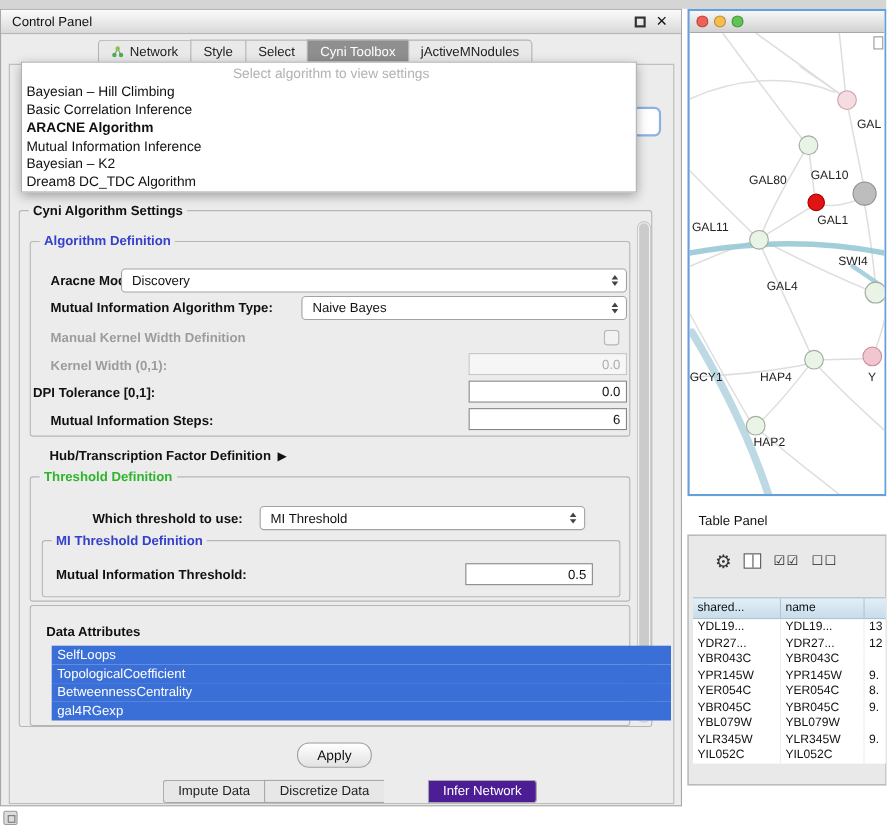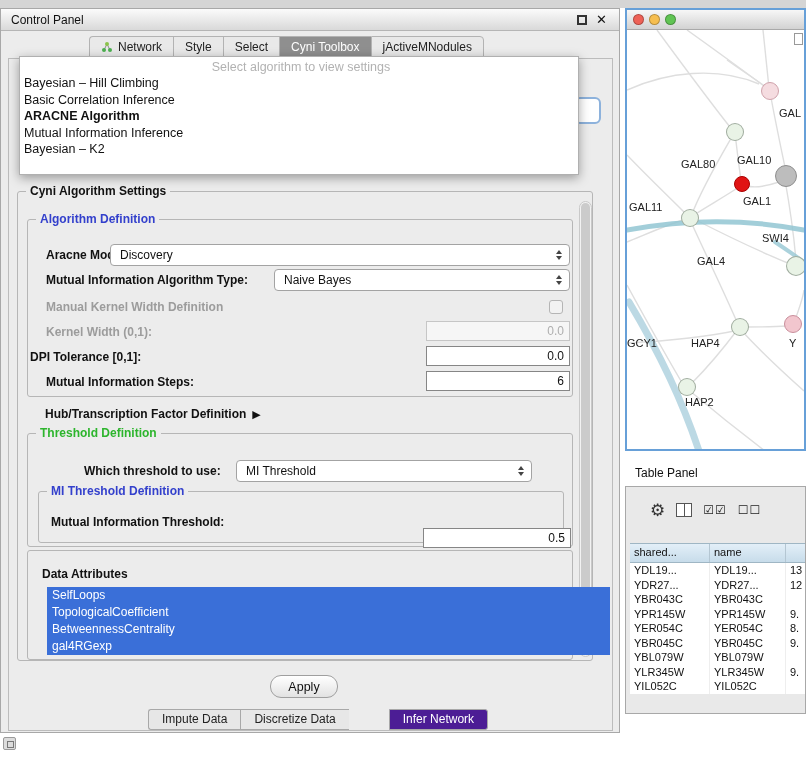--- a/index.html
+++ b/index.html
@@ -163,20 +163,21 @@
 
     <div class="combo-ghost"></div>
 
     <div class="popup">
       <div class="popup-item popup-head">Select algorithm to view settings</div>
       <div class="popup-item">Bayesian – Hill Climbing</div>
       <div class="popup-item">Basic Correlation Inference</div>
       <div class="popup-item sel">ARACNE Algorithm</div>
       <div class="popup-item">Mutual Information Inference</div>
       <div class="popup-item">Bayesian – K2</div>
+      <div class="popup-item">Dream8 DC_TDC Algorithm</div>
     </div>
 
     <div class="group" style="left:16px;top:182px;width:576px;height:470px;">
       <span class="gtitle">Cyni Algorithm Settings</span>
     </div>
     <div class="vscroll">
         <div class="vthumb"></div>
       </div>
 
     <div class="group" style="left:26px;top:210px;width:546px;height:178px;">
@@ -226,21 +227,21 @@
         <span>MI Threshold</span>
         <span class="combo-arrows">
             <i class="tri-up"></i>
             <i class="tri-down"></i>
           </span>
       </div>
 
       <div class="group" style="left:10px;top:57px;width:526px;height:52px;background:#ececec;">
         <span class="gtitle blue">MI Threshold Definition</span>
         <span class="flabel" style="left:12px;top:19px;">Mutual Information Threshold:</span>
-        <div class="tfield" style="left:384px;top:20px;width:148px;margin-top:16px;">0.5</div>
+        <div class="tfield" style="left:384px;top:20px;width:116px;">0.5</div>
       </div>
     </div>
 
     <div class="group" style="left:26px;top:541px;width:546px;height:110px;">
       <span class="flabel" style="left:14px;top:12px;">Data Attributes</span>
       <div class="attr-list" style="left:19px;top:36px;">
         <div class="attr-item">SelfLoops</div>
         <div class="attr-item">TopologicalCoefficient</div>
         <div class="attr-item">BetweennessCentrality</div>
         <div class="attr-item">gal4RGexp</div>

